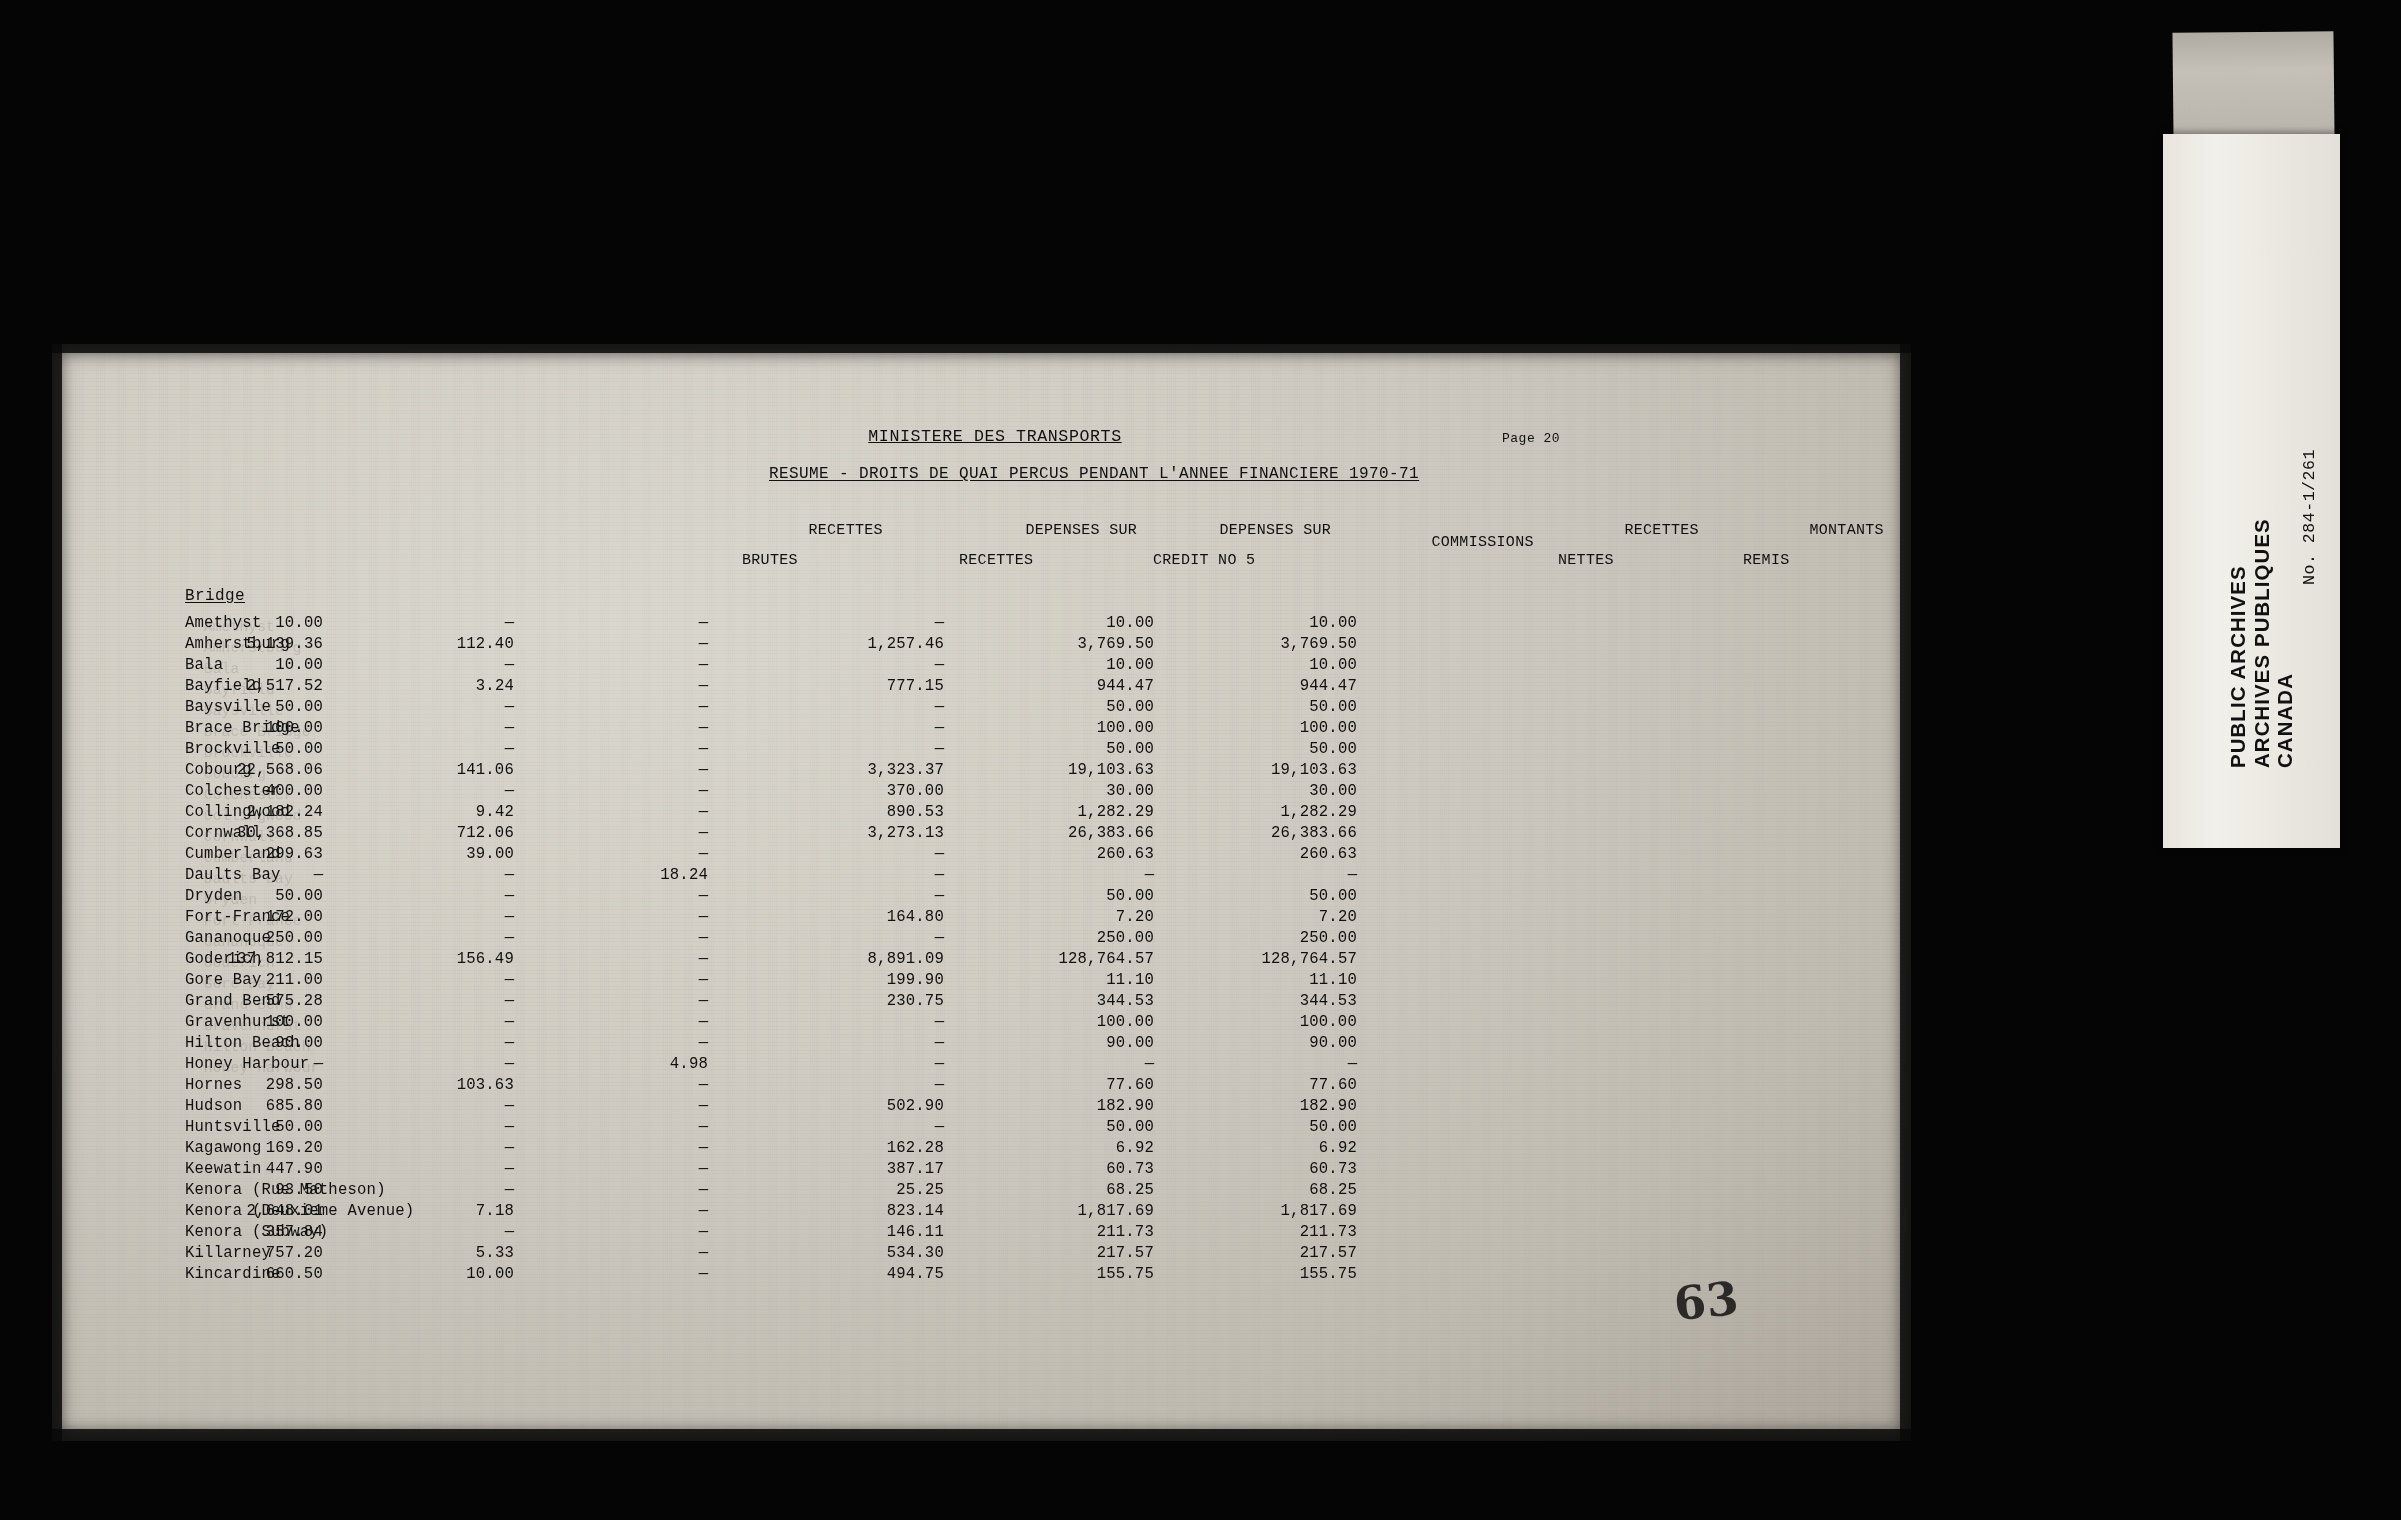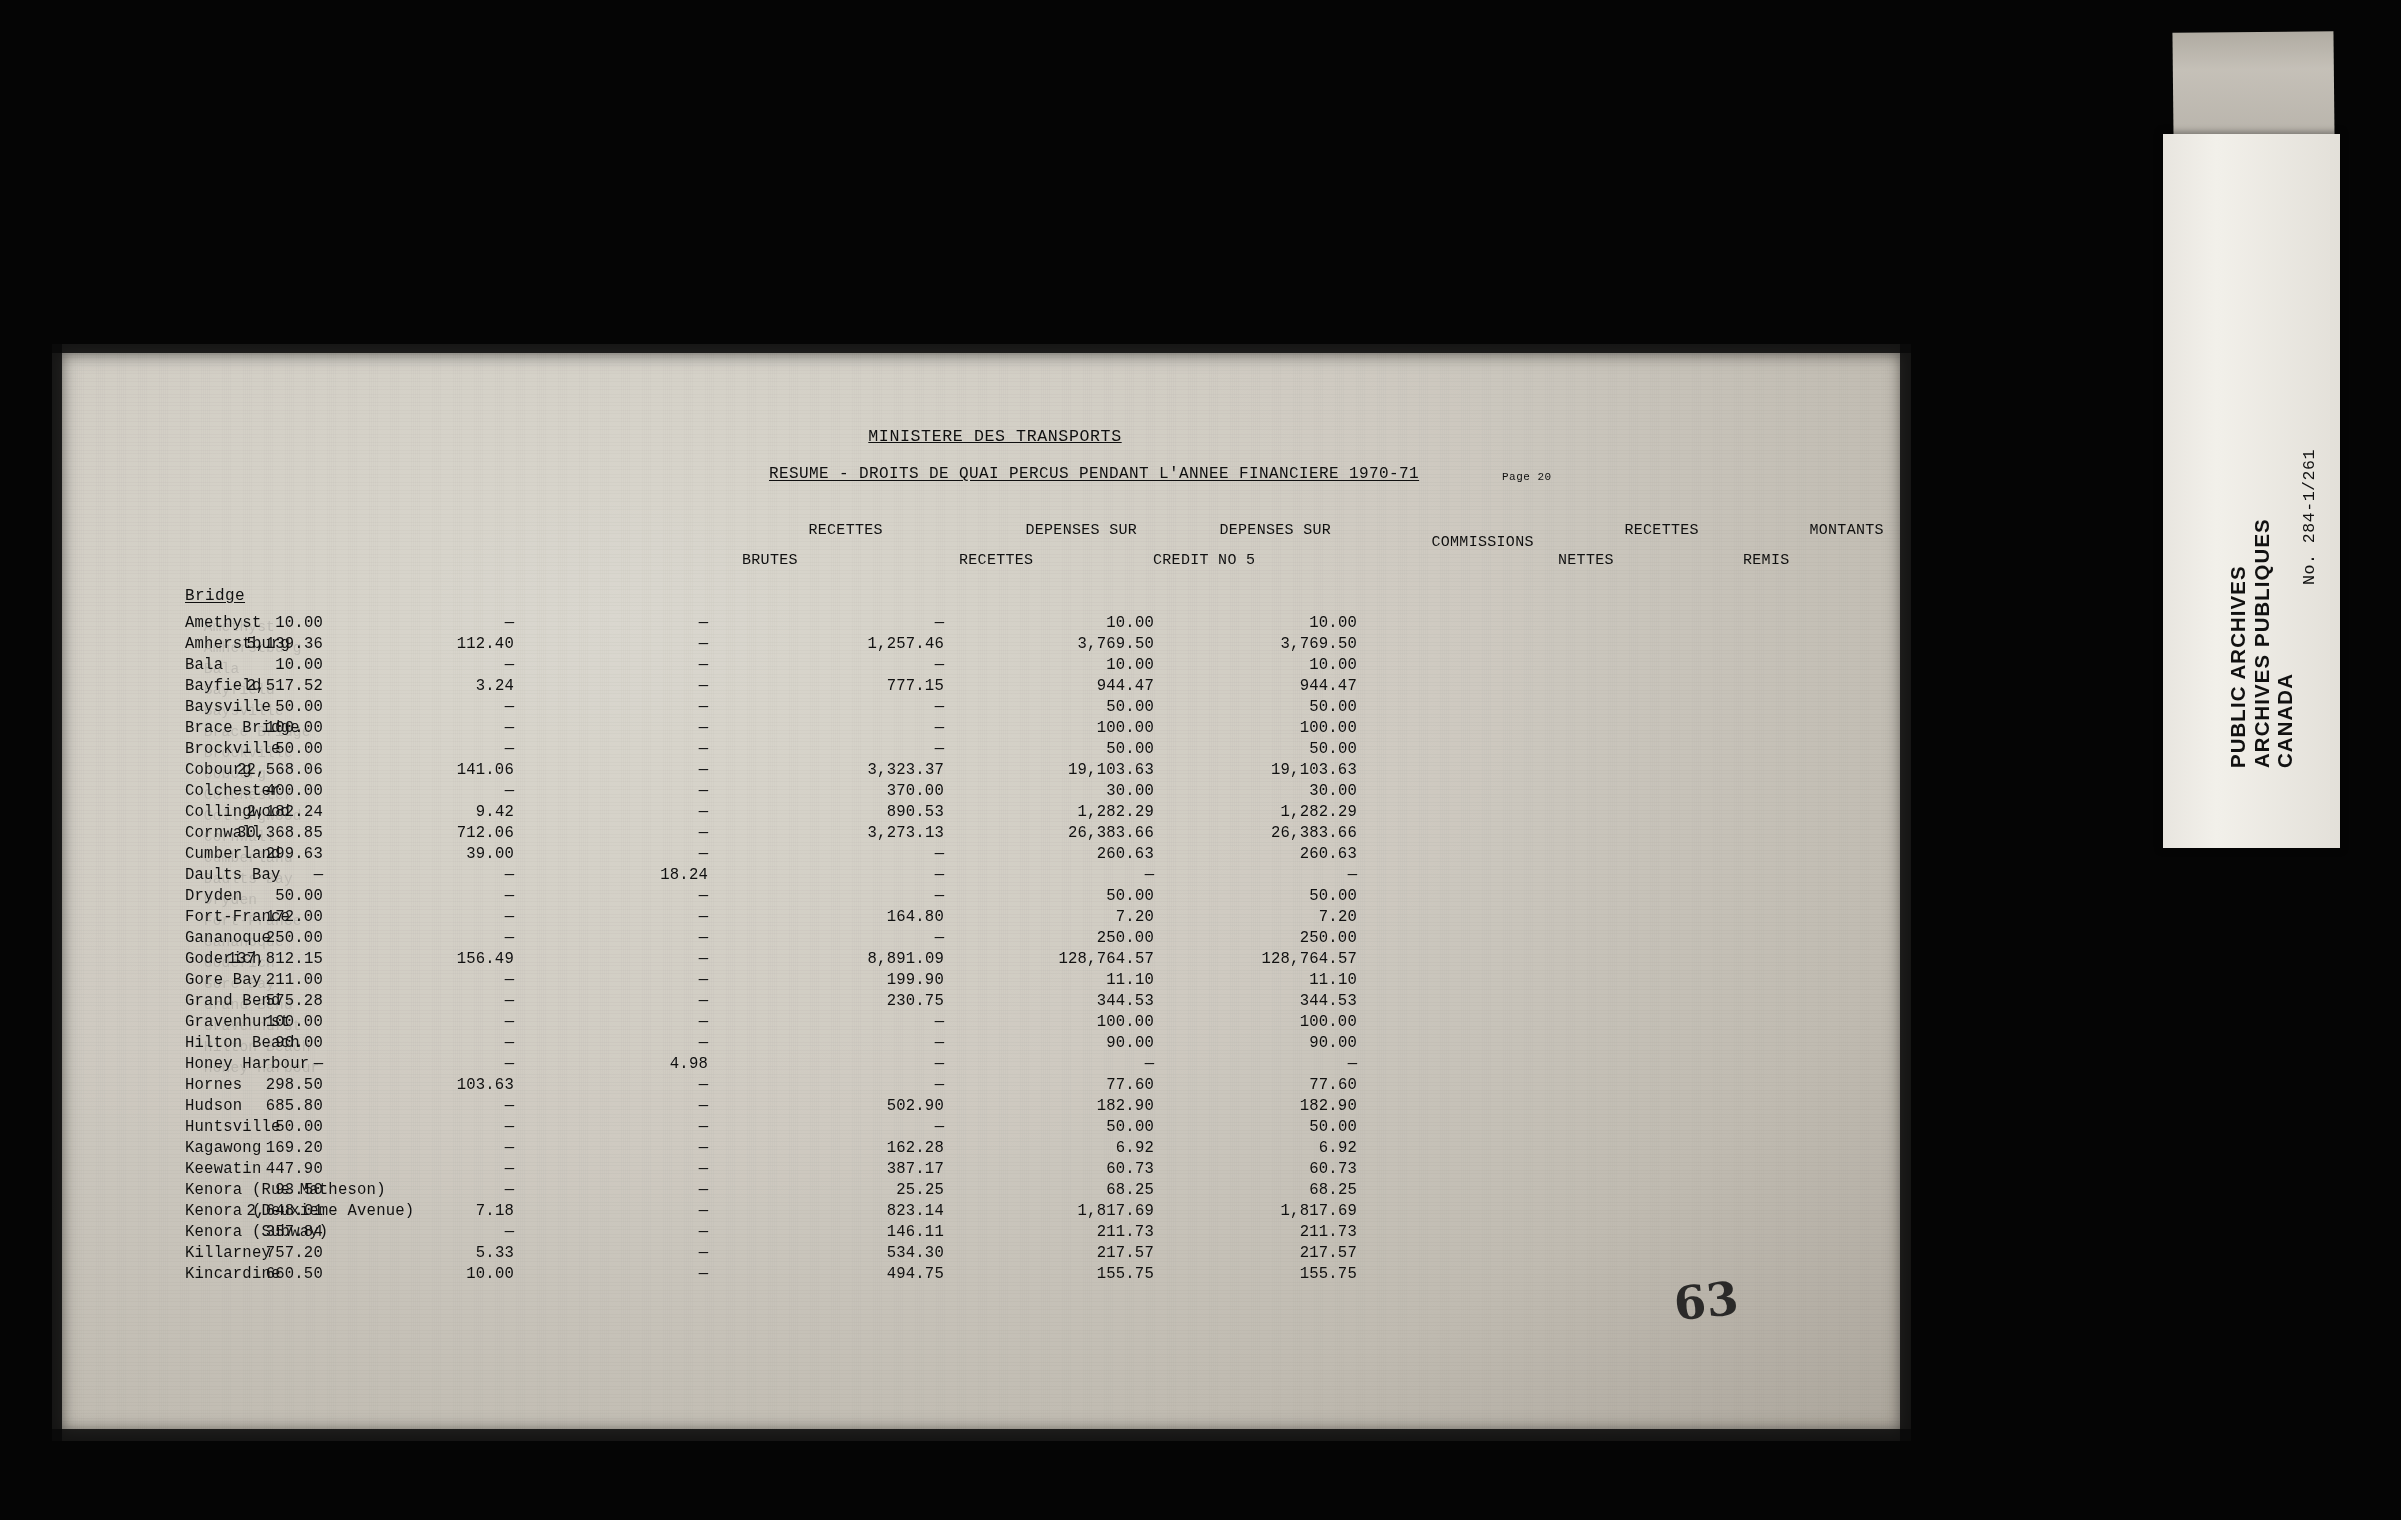--- a/index.html
+++ b/index.html
@@ -76,23 +76,22 @@
   }
   #doc-title {
     text-decoration: underline;
     font-size: 16.6px;
     letter-spacing: 0.6px;
   }
   #page-number {
     position: absolute;
     left: 1450px;
     top: 88px;
-    font-size: 11px;
+    font-size: 13px;
     letter-spacing: 0.5px;
-    margin-top: 40px;
   }
   #doc-subtitle {
     position: absolute;
     left: 717px;
     top: 122px;
     font-size: 16px;
     letter-spacing: 0.4px;
     text-decoration: underline;
     text-underline-offset: 2.1px;
     text-align: right;

